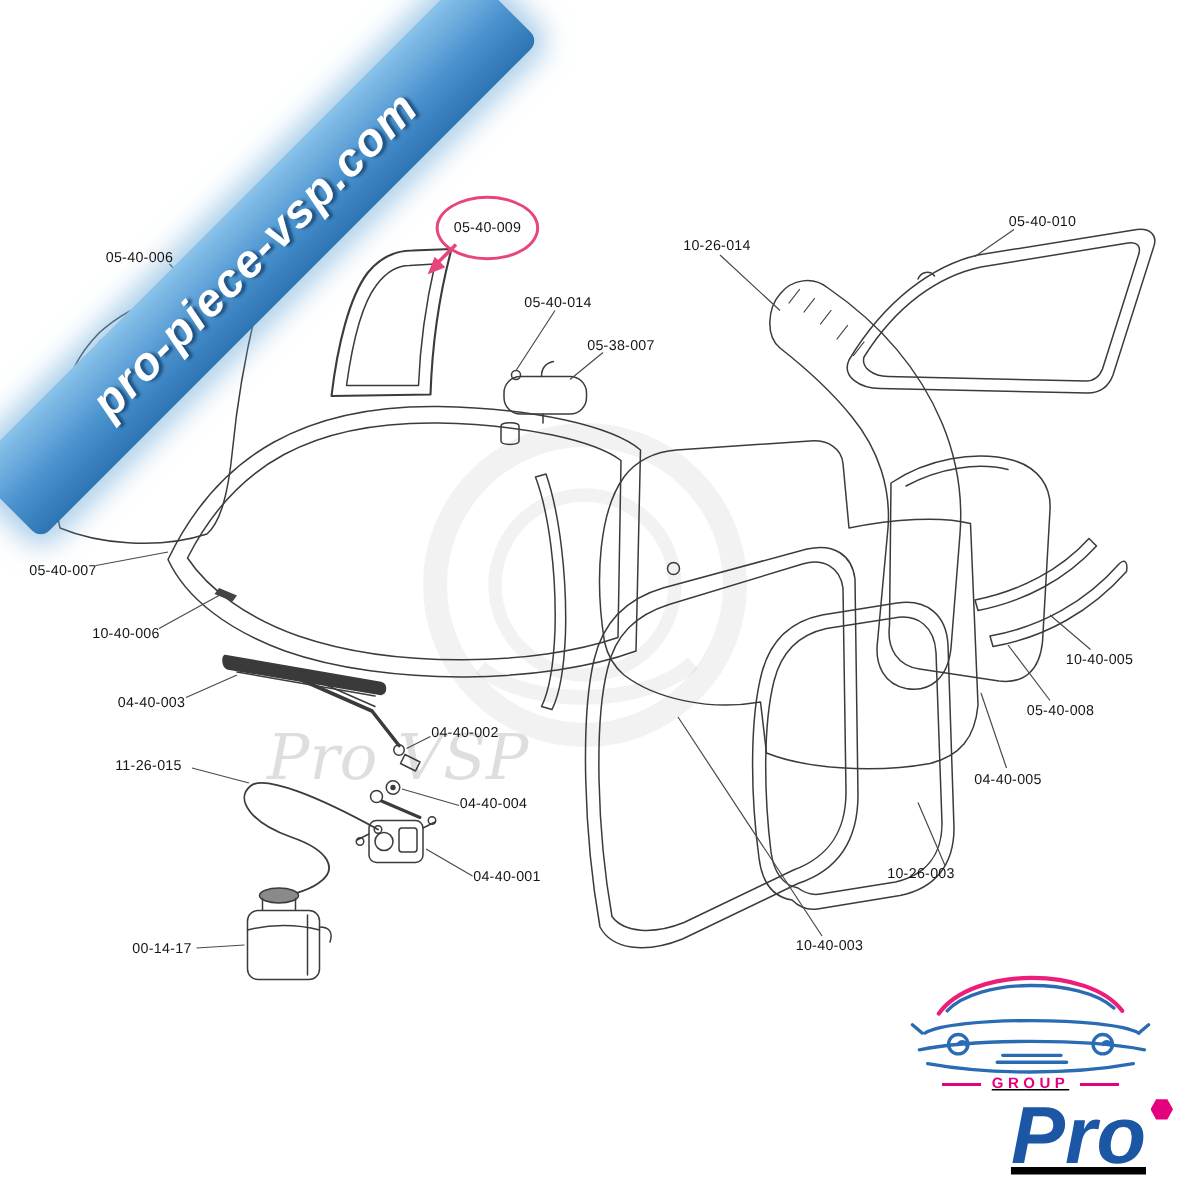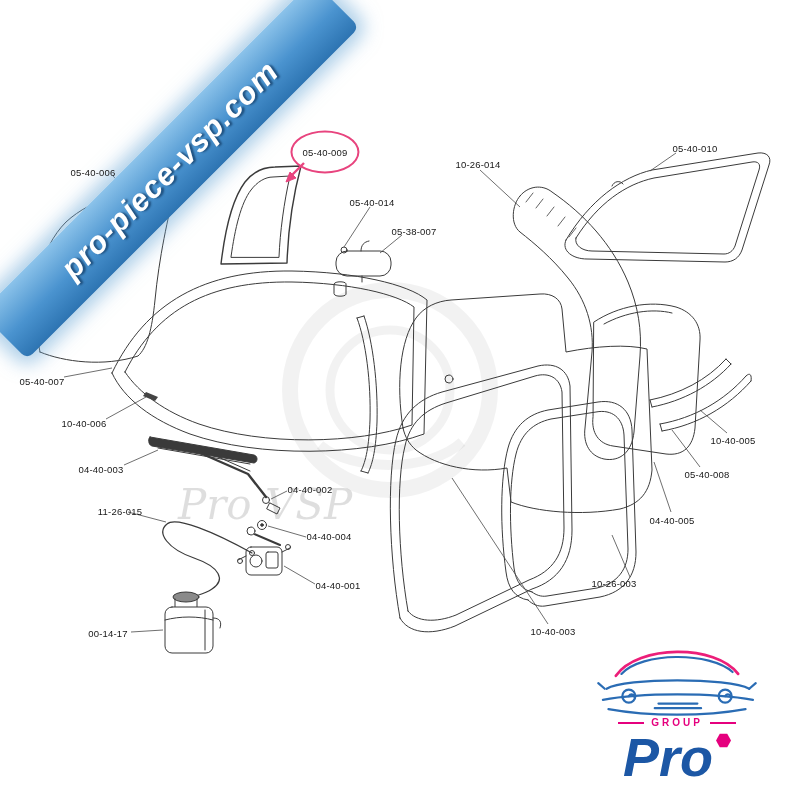--- a/index.html
+++ b/index.html
@@ -51,22 +51,22 @@
     white-space: nowrap; z-index: 5; letter-spacing: 0.2px;
   }
   .part-label.highlighted {
     border: 2.5px solid #e8447e;
     border-radius: 50%;
     padding: 14px 10px;
   }
 
   
   .logo {
-    position: absolute; right: 28px; bottom: 16px;
-    width: 190px; text-align: center; z-index: 4;
+    position: absolute; right: 18px; bottom: 16px;
+    width: 190px; text-align: right; z-index: 4; text-decoration: underline;
   }
   .logo svg.car { display: block; margin: 0 auto -6px auto; }
   .logo .group-row { display: flex; align-items: center; justify-content: center; gap: 7px; }
   .logo .group-row .dash { width: 26px; height: 2px; background: #e5007e; display: inline-block; }
   .logo .group-row .group-label { color: #e5007e; font-size: 10px; font-weight: bold; letter-spacing: 3px; }
   .logo .pro-row { font-size: 54px; font-weight: bold; font-style: italic; color: #1c57a5; line-height: 1; margin-top: 2px; }
   .logo .pro-row .hex {
     display: inline-block; width: 15px; height: 15px;
     background: #e5007e;
     clip-path: polygon(25% 5%, 75% 5%, 100% 50%, 75% 95%, 25% 95%, 0% 50%);
@@ -195,21 +195,21 @@
   <div class="part-label" style="left:93px;top:172px">05-40-006</div>
   <div class="part-label highlighted" style="left:325px;top:152px">05-40-009</div>
   <div class="part-label" style="left:372px;top:202px">05-40-014</div>
   <div class="part-label" style="left:414px;top:231px">05-38-007</div>
   <div class="part-label" style="left:478px;top:164px">10-26-014</div>
   <div class="part-label" style="left:695px;top:148px">05-40-010</div>
   <div class="part-label" style="left:42px;top:381px">05-40-007</div>
   <div class="part-label" style="left:84px;top:423px">10-40-006</div>
   <div class="part-label" style="left:101px;top:469px">04-40-003</div>
   <div class="part-label" style="left:310px;top:489px">04-40-002</div>
-  <div class="part-label" style="left:120px;top:511px">11-26-015</div>
+  <div class="part-label" style="left:99px;top:511px">11-26-015</div>
   <div class="part-label" style="left:329px;top:536px">04-40-004</div>
   <div class="part-label" style="left:338px;top:585px">04-40-001</div>
   <div class="part-label" style="left:108px;top:633px">00-14-17</div>
   <div class="part-label" style="left:553px;top:631px">10-40-003</div>
   <div class="part-label" style="left:614px;top:583px">10-26-003</div>
   <div class="part-label" style="left:672px;top:520px">04-40-005</div>
   <div class="part-label" style="left:707px;top:474px">05-40-008</div>
   <div class="part-label" style="left:733px;top:440px">10-40-005</div>
 </div>
 

